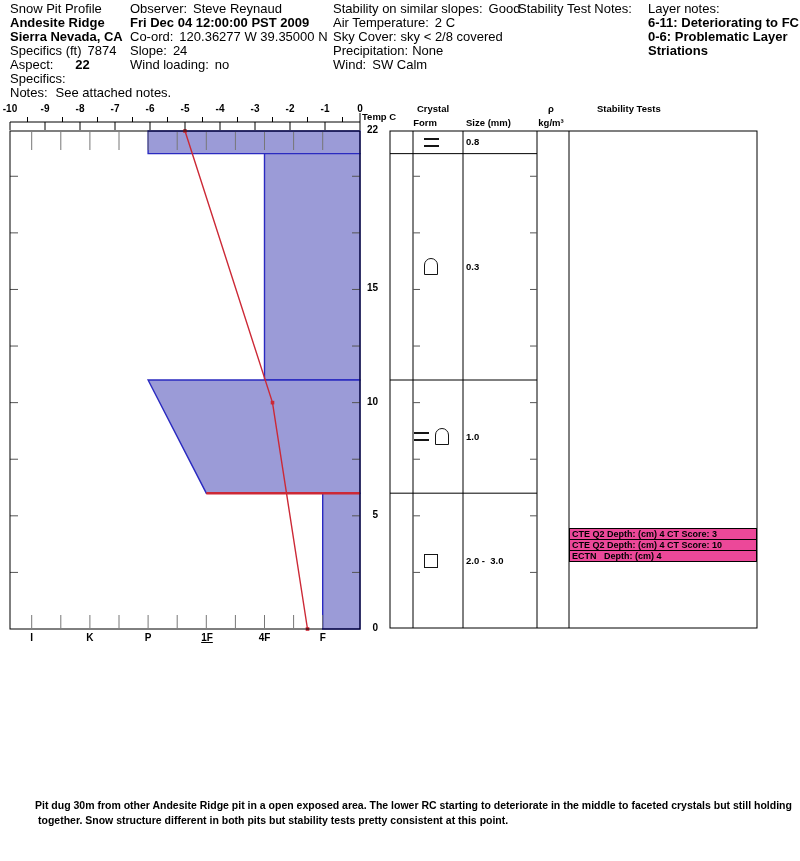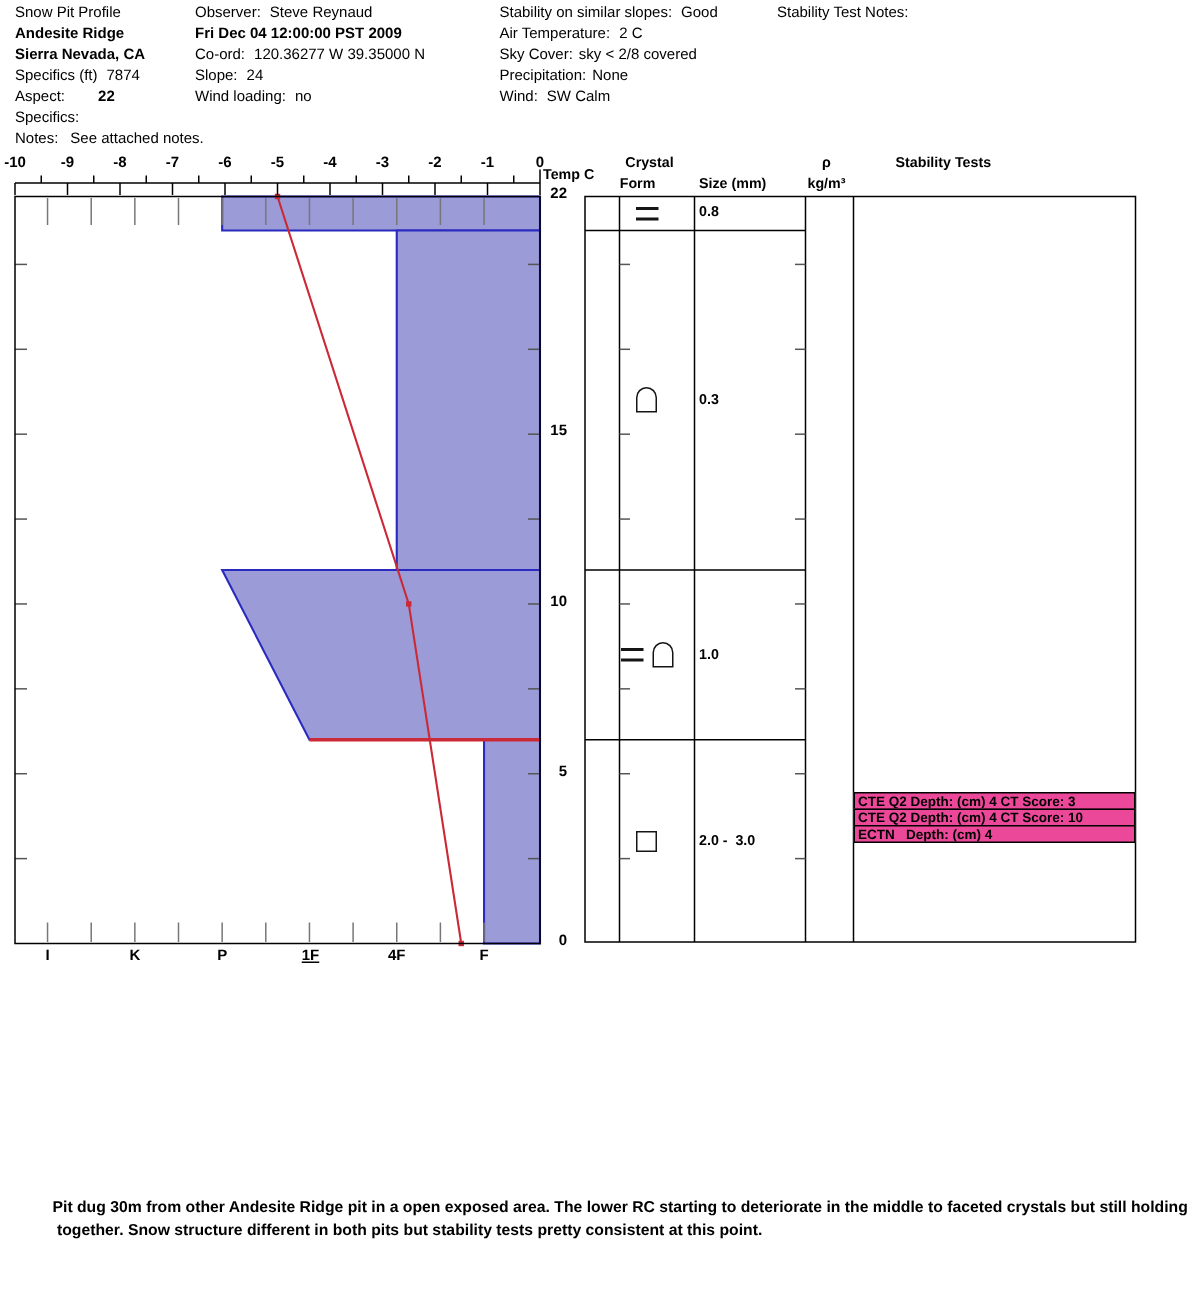--- a/index.html
+++ b/index.html
@@ -1,19 +1,19 @@
 <!DOCTYPE html>
 <html><head>
 <meta charset="utf-8">
 <style>
   html,body{margin:0;padding:0;background:#fff;}
   #page{position:relative;width:800px;height:861px;background:#ffffff;
         font-family:"Liberation Sans",sans-serif;color:#000;overflow:hidden;}
   
-  .hcol{position:absolute;top:2px;font-size:10px;line-height:14px;white-space:nowrap;}
+  .hcol{position:absolute;top:2px;font-size:13px;line-height:14px;white-space:nowrap;}
   .hl{height:14px;}
   .b{font-weight:bold;}
   .val{font-weight:normal;margin-left:6px;}
   .valw{font-weight:bold;margin-left:22px;}
   
   #chart-svg{position:absolute;left:0;top:0;}
   
   .tick-label{position:absolute;font-size:10px;font-weight:bold;text-align:center;width:26px;line-height:12px;}
   .depth-label{position:absolute;font-size:10px;font-weight:bold;text-align:right;width:26px;line-height:12px;}
   .tempc-label{position:absolute;font-size:9.5px;font-weight:bold;line-height:11px;}
@@ -56,20 +56,26 @@
     <div class="hl"><span>Air Temperature:</span><span class="val">2 C</span></div>
     <div class="hl"><span>Sky Cover:</span><span class="val" style="margin-left:4px">sky &lt; 2/8 covered</span></div>
     <div class="hl"><span>Precipitation:</span><span class="val" style="margin-left:4px">None</span></div>
     <div class="hl"><span>Wind:</span><span class="val">SW Calm</span></div>
   </div>
 
   <div class="hcol" style="left:518px">
     <div class="hl">Stability Test Notes:</div>
   </div>
 
+  <div class="hcol" style="left:648px">
+    <div class="hl">Layer notes:</div>
+    <div class="hl b">6-11: Deteriorating to FC</div>
+    <div class="hl b">0-6: Problematic Layer</div>
+    <div class="hl b">Striations</div>
+  </div>
 
   <svg id="chart-svg" width="800" height="861" viewBox="0 0 800 861">
       <polygon points="148.1,131 360,131 360,153.63636363636363 148.1,153.63636363636363" fill="#9b9bd7" stroke="#2a2ac0" stroke-width="1.4"></polygon>
       <polygon points="264.5,153.63636363636363 360,153.63636363636363 360,380 264.5,380" fill="#9b9bd7" stroke="#2a2ac0" stroke-width="1.4"></polygon>
       <polygon points="148.1,380 360,380 360,493.1818181818182 206.3,493.1818181818182" fill="#9b9bd7" stroke="#2a2ac0" stroke-width="1.4"></polygon>
       <polygon points="322.7,493.1818181818182 360,493.1818181818182 360,629 322.7,629" fill="#9b9bd7" stroke="#2a2ac0" stroke-width="1.4"></polygon>
       <line x1="31.7" y1="132" x2="31.7" y2="150" stroke="#777777"></line>
       <line x1="31.7" y1="615" x2="31.7" y2="628" stroke="#777777"></line>
       <line x1="60.8" y1="132" x2="60.8" y2="150" stroke="#777777"></line>
       <line x1="60.8" y1="615" x2="60.8" y2="628" stroke="#777777"></line>

